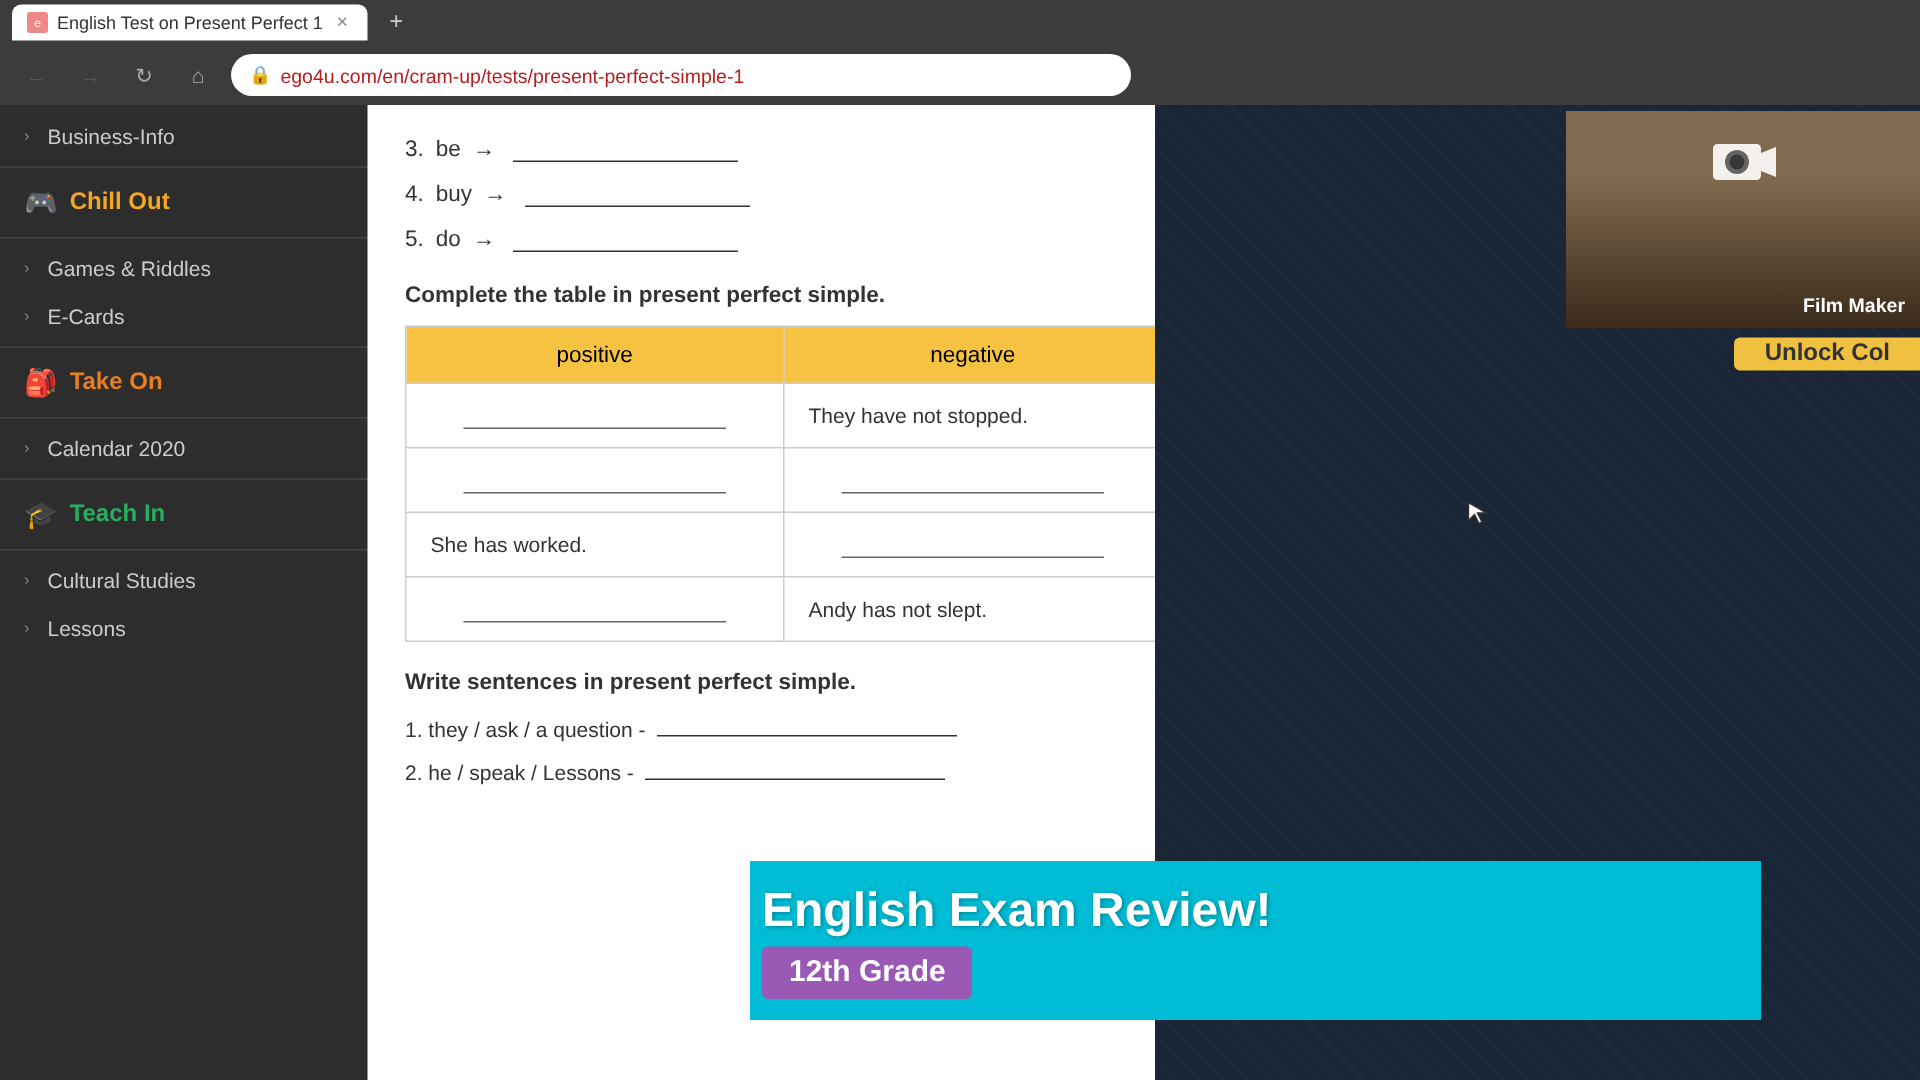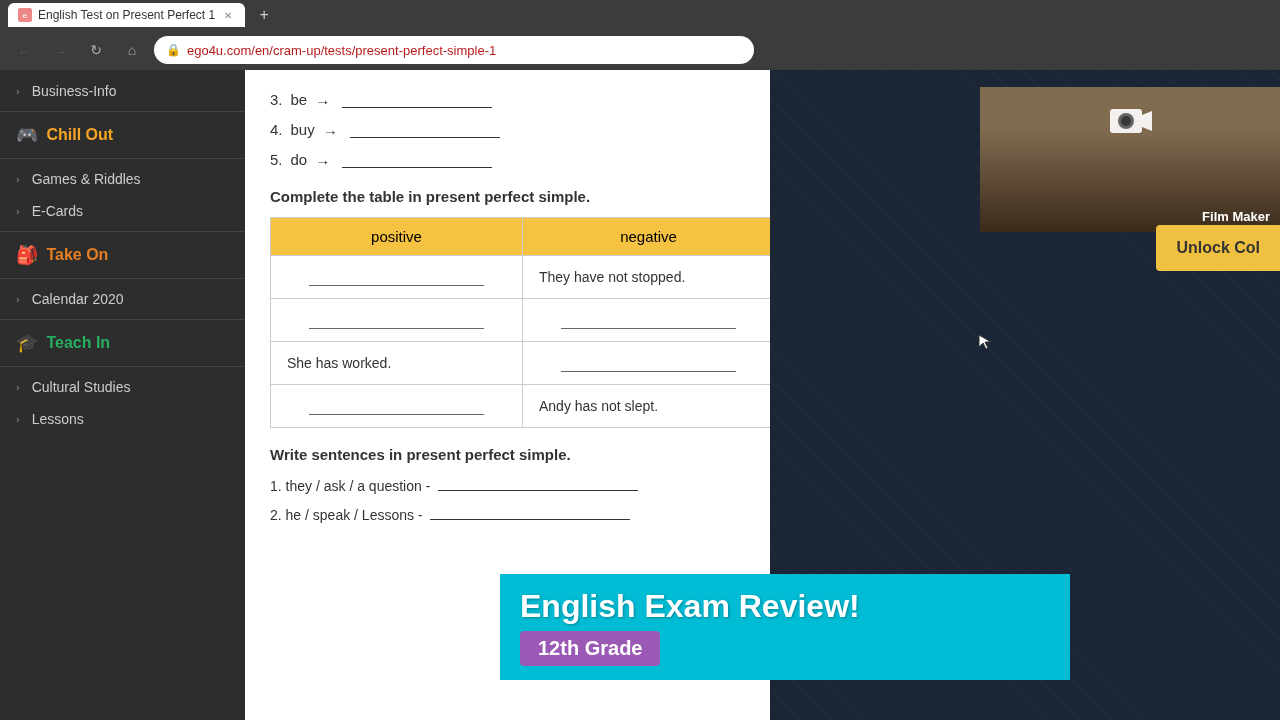--- a/index.html
+++ b/index.html
@@ -215,23 +215,23 @@
         transparent,
         transparent 10px,
         rgba(255,255,255,0.03) 10px,
         rgba(255,255,255,0.03) 11px
       );
     }
 
     
     .webcam-container {
       position: absolute;
-      top: 17px;
+      top: 4px;
       right: 0;
-      width: 300px;
+      width: 236px;
       height: 145px;
       background: #222;
       overflow: hidden;
     }
     .webcam-label {
       position: absolute;
       bottom: 8px;
       right: 10px;
       color: white;
       font-size: 13px;
@@ -246,44 +246,44 @@
 
     
     .unlock-btn {
       position: absolute;
       top: 155px;
       right: 0;
       background: #f0c040;
       color: #333;
       font-size: 16px;
       font-weight: bold;
-      padding: 14px 20px;
+      padding: 2px 20px;
       cursor: pointer;
       border: none;
       border-radius: 4px 0 0 4px;
     }
 
     
     .cursor-dot {
       position: absolute;
       width: 10px;
       height: 10px;
       left: 207px;
       top: 263px;
       pointer-events: none;
     }
 
     
     .banner-overlay {
       position: absolute;
       bottom: 40px;
       left: -270px;
-      width: 570px;
+      width: 674px;
       background: #00bcd4;
-      padding: 14px 20px;
+      padding: 14px 8px;
     }
     .banner-title {
       font-size: 32px;
       font-weight: bold;
       color: white;
       text-shadow: 1px 1px 3px rgba(0,0,0,0.3);
     }
     .banner-grade {
       display: inline-block;
       background: #9b59b6;

